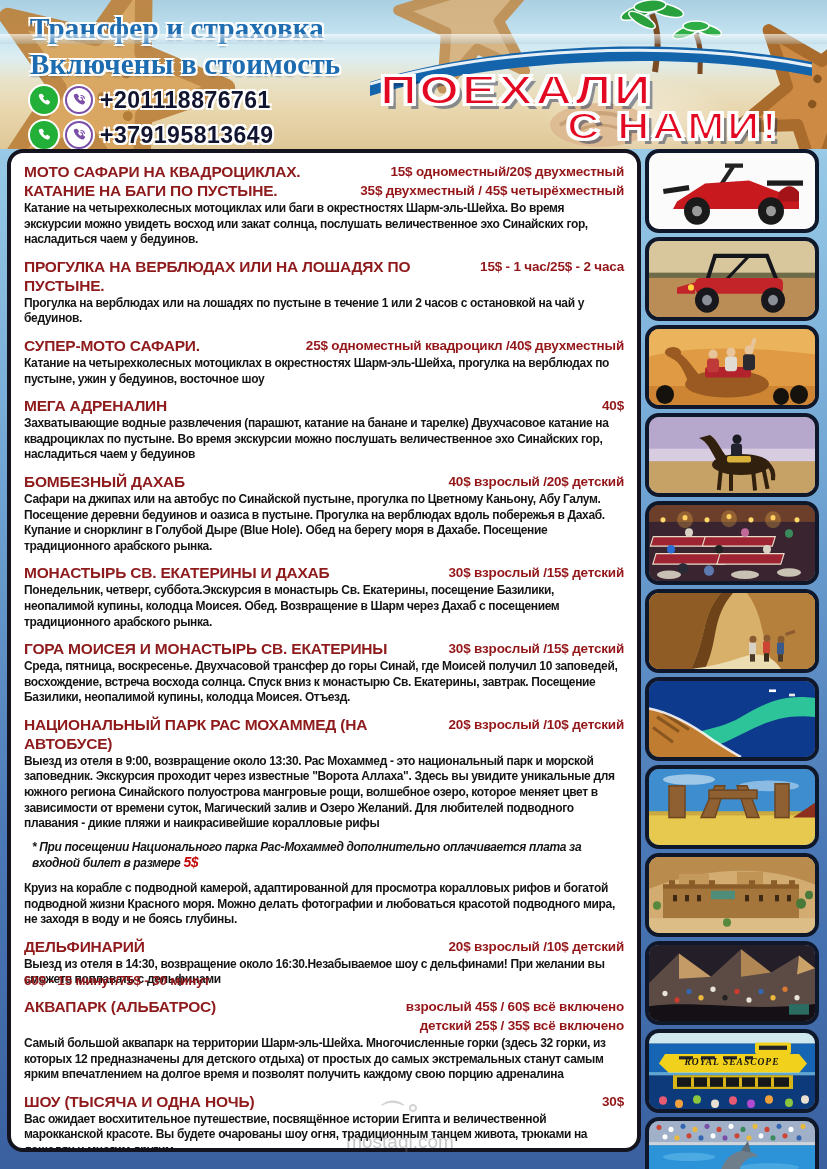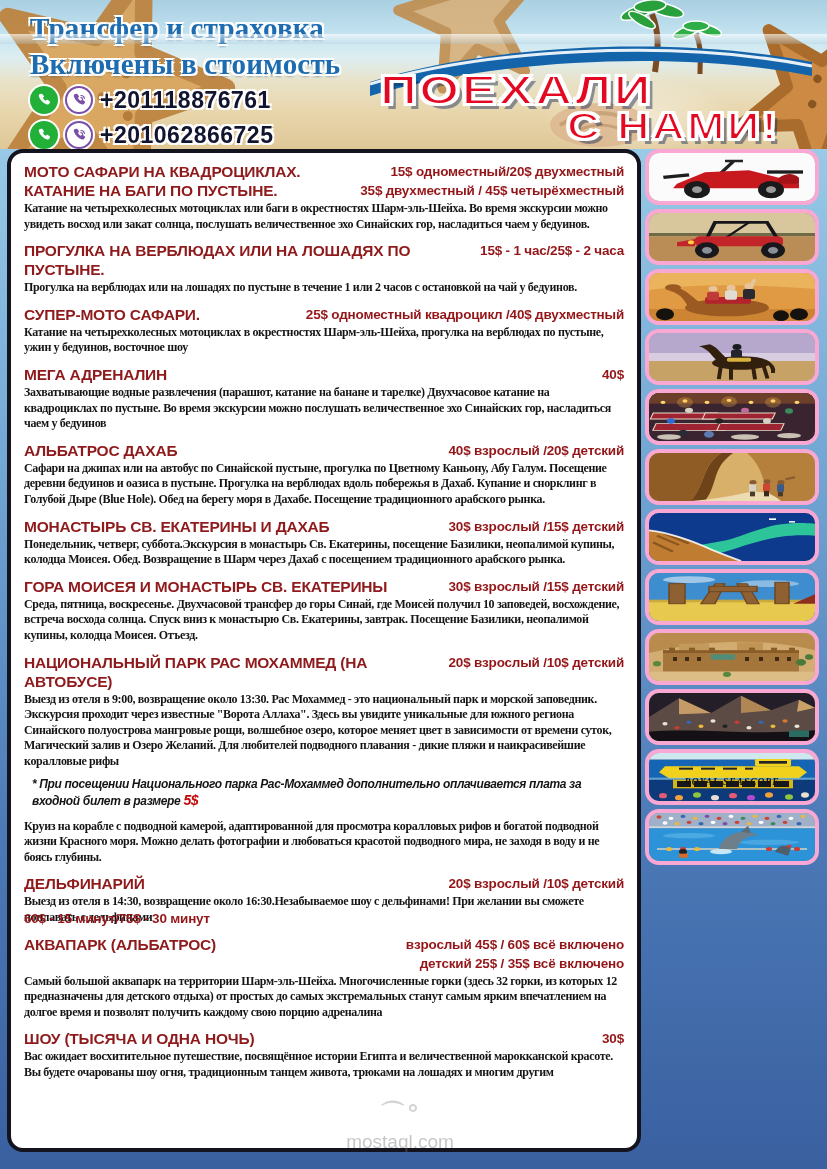--- a/index.html
+++ b/index.html
@@ -38,27 +38,27 @@
   .logo-l2{left:195px;top:66px;font-size:36px;transform:scaleX(1.25);}
   
   .card{position:absolute;left:7px;top:149px;width:634px;height:1003px;box-sizing:border-box;
     background:#fff;border:4px solid #14141e;border-radius:16px;padding:9px 13px 0 13px;overflow:hidden;}
   .exc{margin-bottom:9px;}
   .exc-head{display:flex;justify-content:space-between;align-items:flex-start;gap:10px;}
   .exc-titles{flex:1 1 auto;}
   .title-line{font-size:15.5px;line-height:19px;font-weight:700;color:#8f1a1c;letter-spacing:-.2px;}
   .exc-prices{flex:0 0 auto;text-align:right;}
   .price-line{font-size:13.5px;line-height:19px;font-weight:700;color:#941619;letter-spacing:-.2px;}
-  .exc-desc{margin:1px 0 0 0;font-size:12px;line-height:15.6px;font-weight:700;color:#151515;letter-spacing:-.35px;font-family:Liberation Serif, serif;}
+  .exc-desc{margin:1px 0 0 0;font-size:12px;line-height:15.6px;font-weight:700;color:#151515;letter-spacing:-.35px;}
   .exc-note{margin:8px;font-size:12px;line-height:15.6px;font-weight:700;color:#151515;letter-spacing:-.35px;font-style:italic;}
   .note-price{color:#c40505;font-size:14px;}
   .exc-extra{margin-top:-15px;font-size:13.5px;font-weight:700;color:#941619;letter-spacing:-.2px;}
   
   .photo-col{position:absolute;left:645px;top:149px;width:174px;display:flex;flex-direction:column;gap:4px;}
-  .ph{height:56px;box-sizing:border-box;border:4px solid #f9a8d4;border-radius:14px;overflow:hidden;
+  .ph{height:84px;box-sizing:border-box;border:4px solid #0f172a;border-radius:14px;overflow:hidden;
     position:relative;background:#888;}
   .ph svg{position:absolute;inset:0;width:100%;height:100%;display:block;}
   .boat-label{position:absolute;left:0;top:24px;width:100%;text-align:center;
     font-family:"Liberation Serif",serif;font-style:italic;font-weight:700;font-size:9.5px;color:#141414;
     letter-spacing:1px;z-index:2;}
   
   .watermark{position:absolute;left:300px;top:1096px;width:200px;text-align:center;pointer-events:none;}
   .wm-logo{font-size:26px;font-weight:700;color:rgba(130,130,130,.35);filter:blur(.6px);letter-spacing:2px;}
   .wm-text{font-size:19px;font-weight:400;color:rgba(120,120,120,.42);}
 </style>
@@ -145,21 +145,21 @@
         <svg viewBox="0 0 24 24">
             <path fill="#fff" d="M6.6 2.8c.7-.7 1.9-.6 2.5.2l1.8 2.3c.5.7.4 1.6-.2 2.2l-.9.9c.9 1.7 2.3 3.1 4 4l.9-.9c.6-.6 1.5-.7 2.2-.2l2.3 1.8c.8.6.9 1.8.2 2.5l-1.2 1.2c-.7.7-1.7 1-2.7.7-5.5-1.6-9.9-6-11.5-11.5-.3-1 0-2 .7-2.7z"></path>
           </svg>
       </span>
       <span class="badge vb">
         <svg viewBox="0 0 24 24">
             <path fill="#7b4fa8" d="M6.6 2.8c.7-.7 1.9-.6 2.5.2l1.8 2.3c.5.7.4 1.6-.2 2.2l-.9.9c.9 1.7 2.3 3.1 4 4l.9-.9c.6-.6 1.5-.7 2.2-.2l2.3 1.8c.8.6.9 1.8.2 2.5l-1.2 1.2c-.7.7-1.7 1-2.7.7-5.5-1.6-9.9-6-11.5-11.5-.3-1 0-2 .7-2.7z"></path>
         <path d="M14 5 q4 0 5 4 M14 8 q2 .2 2.6 2.4" stroke="#7b4fa8" stroke-width="1.6" fill="none" stroke-linecap="round"></path>
           </svg>
       </span>
-      <span class="phone-num">+201062866725</span>
+      <span class="phone-num">+379195813649</span>
     </div>
   </div>
 
   <div class="logo">
     <div class="logo-l1">ПОЕХАЛИ</div>
     <div class="logo-l2">С НАМИ!</div>
   </div>
 </div>
 
 <div class="card">
@@ -210,21 +210,21 @@
       <div class="exc-prices">
             <div class="price-line">40$</div>
           </div>
     </div>
     <p class="exc-desc">Захватывающие водные развлечения (парашют, катание на банане и тарелке) Двухчасовое катание на квадроциклах по пустыне. Во время экскурсии можно послушать величественное эхо Синайских гор, насладиться чаем у бедуинов</p>
   </section>
 
   <section class="exc">
     <div class="exc-head">
       <div class="exc-titles">
-            <div class="title-line">АЛЬБАТРОС ДАХАБ</div>
+            <div class="title-line">БОМБЕЗНЫЙ ДАХАБ</div>
           </div>
       <div class="exc-prices">
             <div class="price-line">40$ взрослый /20$ детский</div>
           </div>
     </div>
     <p class="exc-desc">Сафари на джипах  или на автобус по Синайской пустыне, прогулка по Цветному Каньону, Абу Галум. Посещение деревни бедуинов и оазиса в пустыне. Прогулка на верблюдах вдоль побережья в Дахаб. Купание и снорклинг в Голубой Дыре (Blue Hole). Обед на берегу моря в Дахабе. Посещение традиционного арабского рынка.</p>
   </section>
 
   <section class="exc">
     <div class="exc-head">

